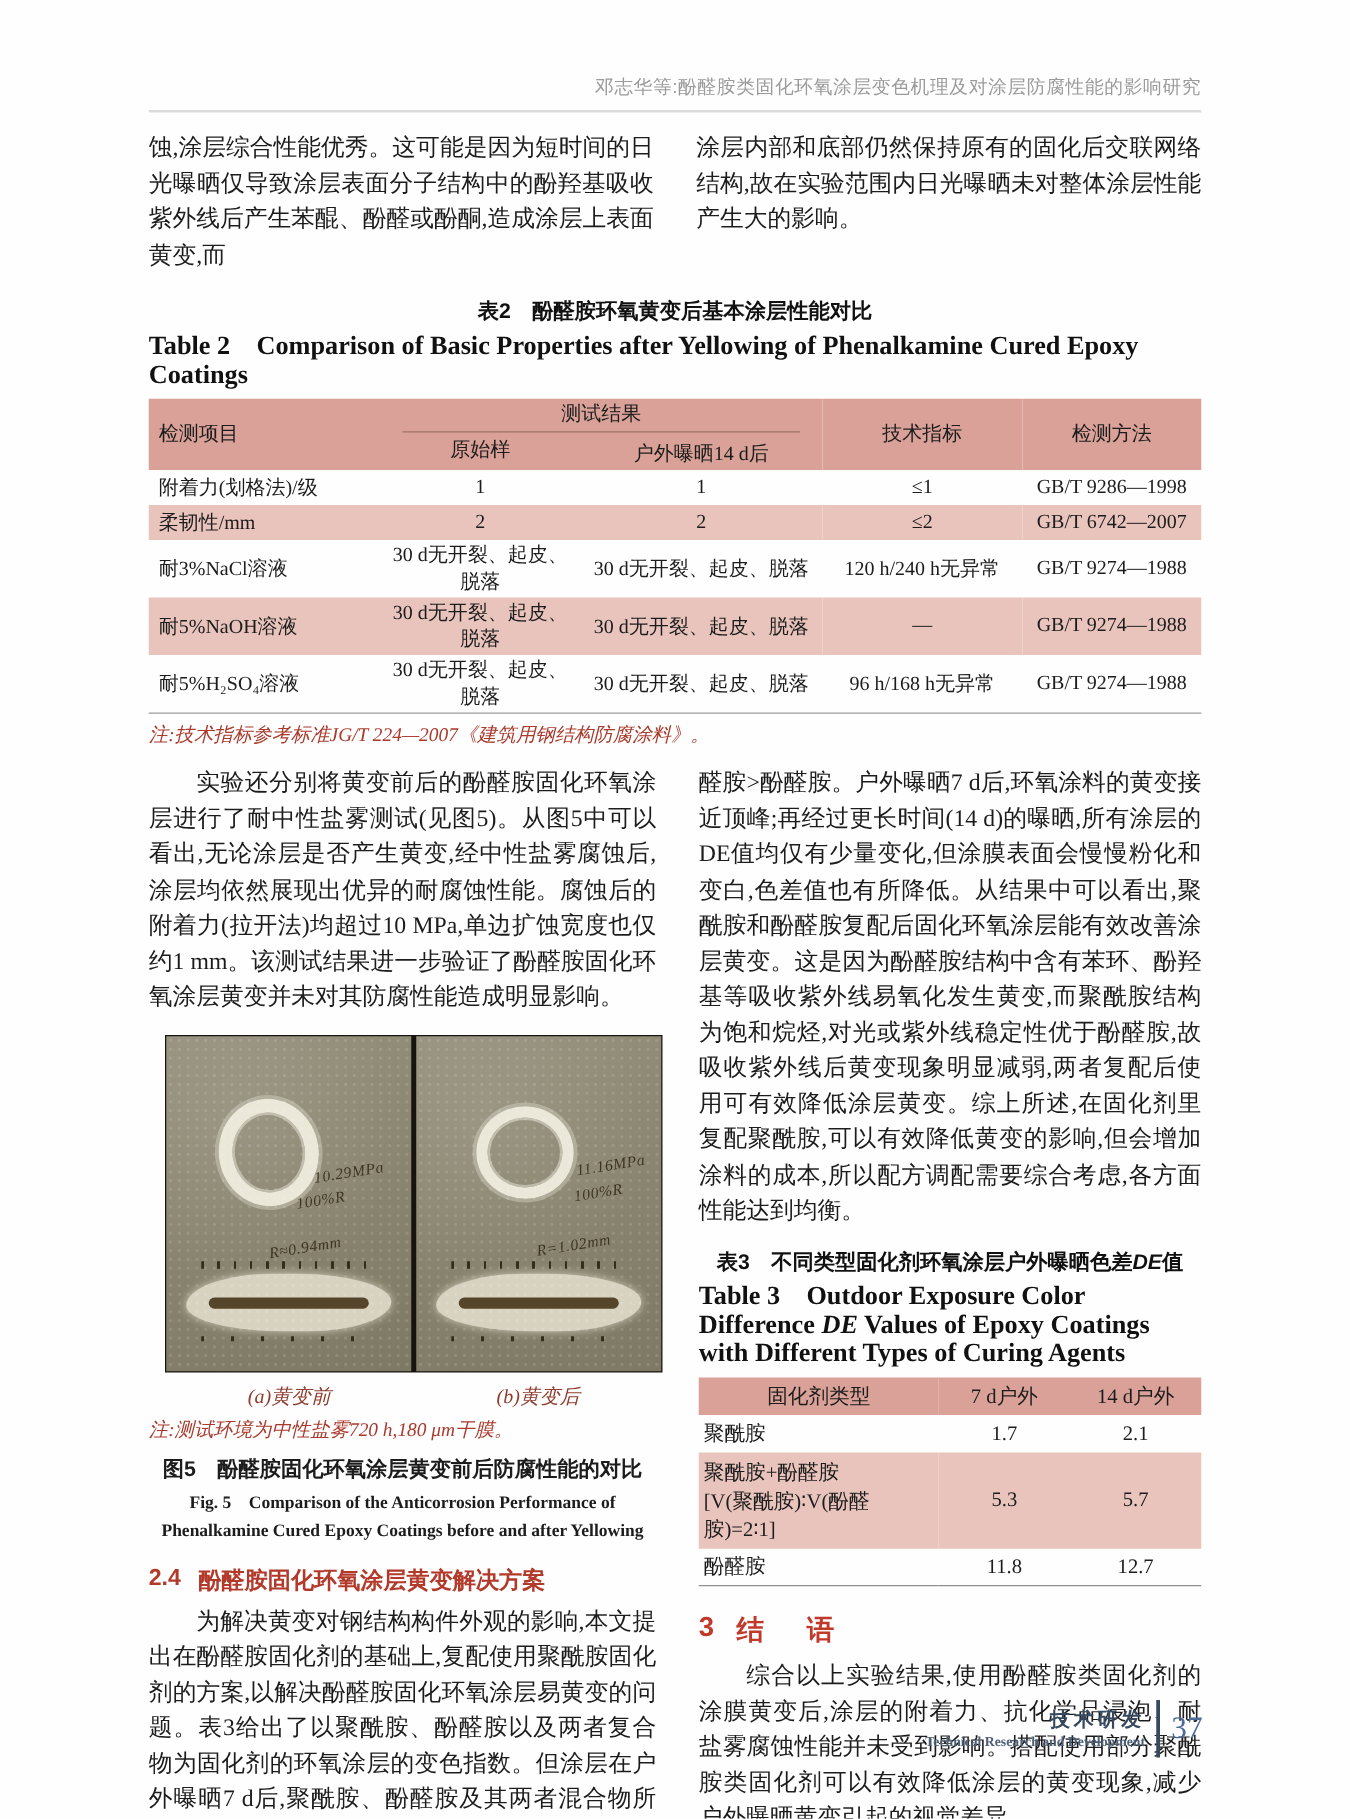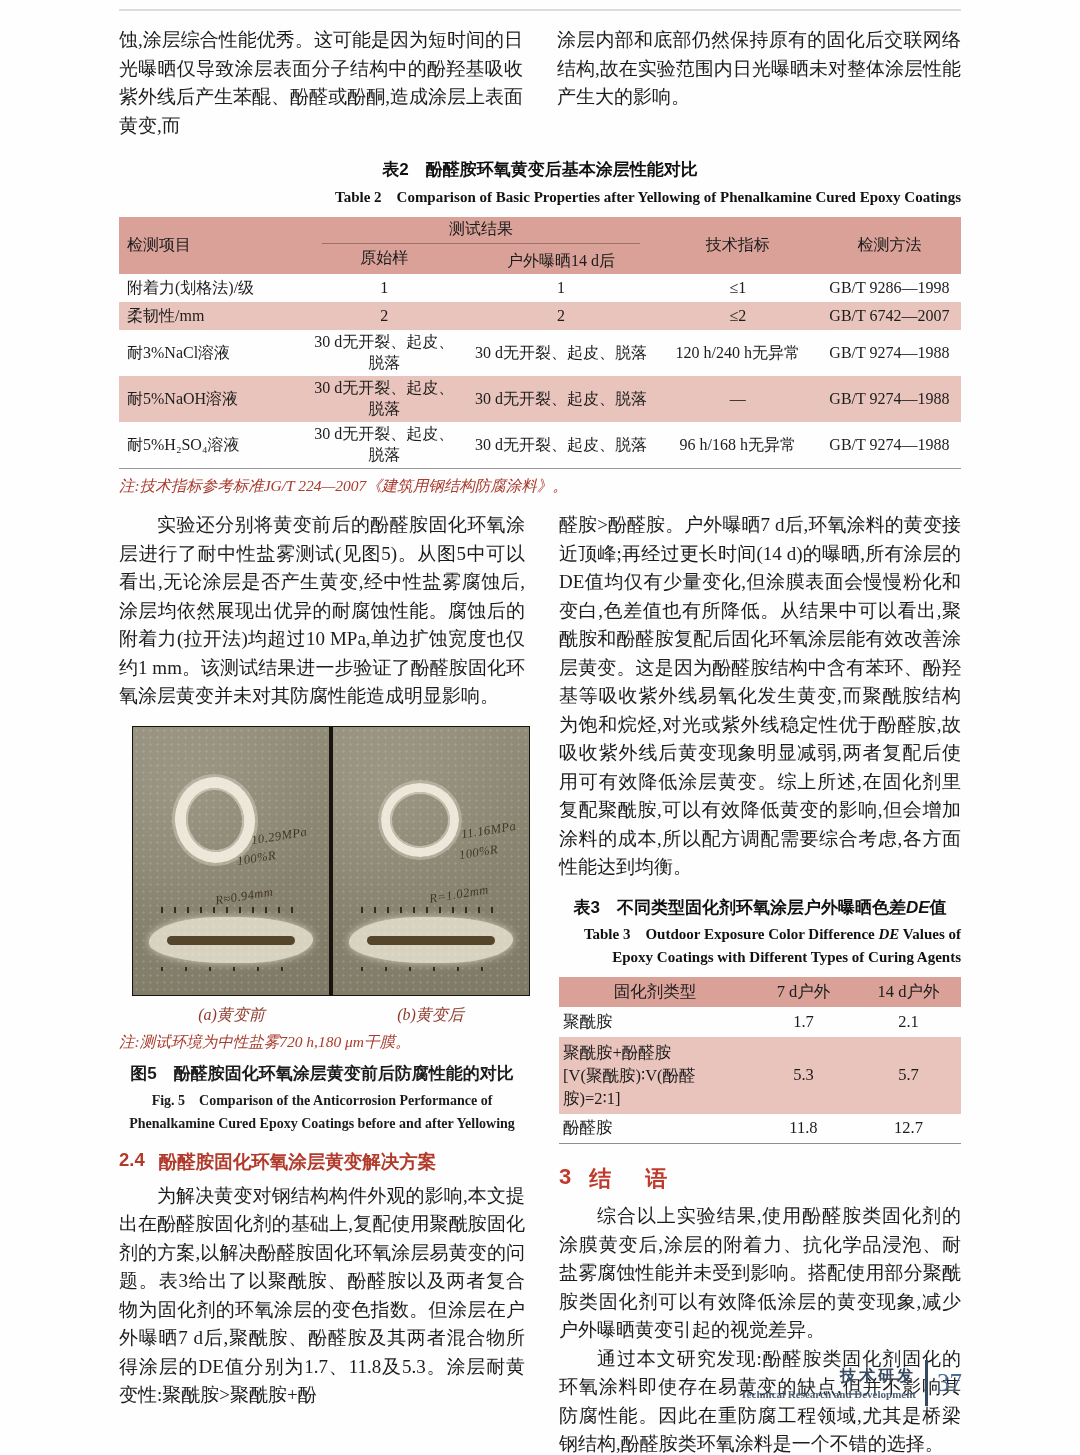--- a/index.html
+++ b/index.html
@@ -27,21 +27,21 @@
     text-justify:inter-character;
   }
   p.indent { text-indent:2em; }
 
   
   .tbl-title-cn {
     text-align:center; font-family:Liberation Sans, sans-serif;
     font-weight:bold; font-size:17px; color:#111;
   }
   .tbl-title-en {
-    text-align:right; font-weight:bold; font-size:15px; line-height:23px; color:#111;
+    text-align:left; font-weight:bold; font-size:21px; line-height:23px; color:#111;
   }
 
   
   .t2-wrap { margin-top:18px; }
   table.datatable { width:100%; border-collapse:collapse; font-size:16px; color:#1c1c1c; }
   table.datatable th, table.datatable td { font-weight:normal; padding:2px 4px; text-align:center; }
   .hdr { background:#d9a197; }
   .shade { background:#e9c4bc;border-radius:14px; }
   .t2 td:first-child, .t2 th.item { text-align:left; padding-left:8px; }
   .t2 tbody td { height:28px; }
@@ -141,20 +141,21 @@
   .f-page { font-size:25px; color:#4c6b9b; }
 
   .mt8 { margin-top:8px; }
 </style>
 </head>
 <body>
 
 <div class="page">
   <div class="content">
 
+    <div class="running-head">邓志华等:酚醛胺类固化环氧涂层变色机理及对涂层防腐性能的影响研究</div>
     <div class="head-rule"></div>
 
     <div class="cols" style="margin-top:15px">
       <div class="col">
         <p class="body">蚀,涂层综合性能优秀。这可能是因为短时间的日光曝晒仅导致涂层表面分子结构中的酚羟基吸收紫外线后产生苯醌、酚醛或酚酮,造成涂层上表面黄变,而</p>
       </div>
       <div class="col">
         <p class="body">涂层内部和底部仍然保持原有的固化后交联网络结构,故在实验范围内日光曝晒未对整体涂层性能产生大的影响。</p>
       </div>
     </div>

